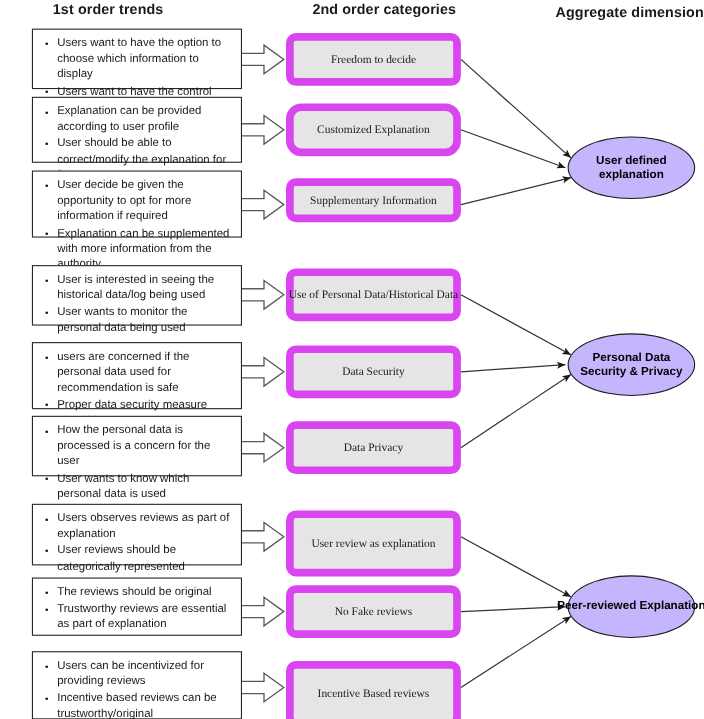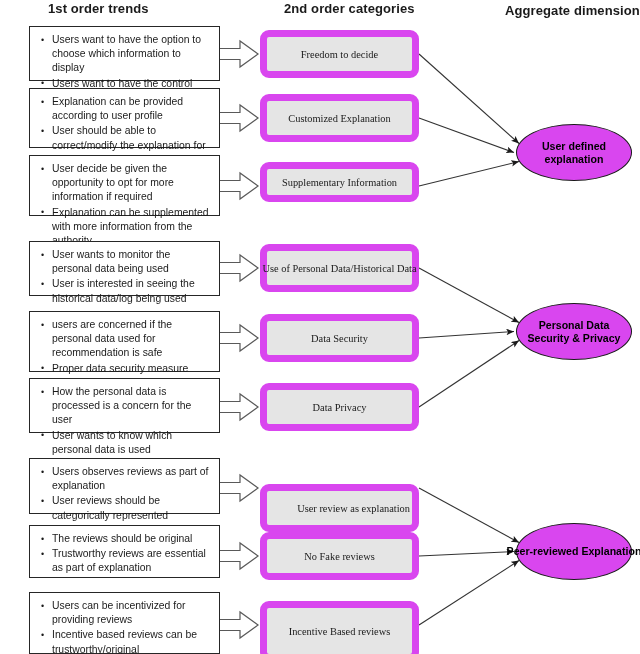--- a/index.html
+++ b/index.html
@@ -90,21 +90,21 @@
     padding: 0 2px;
     white-space: nowrap;
   }
 
   
   .agg-ellipse {
     position: absolute;
     box-sizing: border-box;
     border: 1.3px solid #1a1a1a;
     border-radius: 50%;
-    background: #d946ef;
+    background: #c4b5fd;
     display: flex;
     align-items: center;
     justify-content: center;
     text-align: center;
   }
   .agg-label {
     font-size: 10.6px;
     font-weight: bold;
     line-height: 13px;
     color: #000000;
@@ -165,39 +165,39 @@
       </div>
       <div class="cat-box" style="top: 30px; height: 48px;">
         <span class="cat-label">Freedom to decide</span>
       </div>
       <div class="trend-box" style="top: 88px; height: 60px;">
         <ul class="trend-list">
           <li>Explanation can be provided according to user profile</li>
           <li>User should be able to correct/modify the explanation for future</li>
         </ul>
       </div>
-      <div class="cat-box" style="top: 94px; height: 48px;">
+      <div class="cat-box" style="top: 94px; height: 48px; border-radius: 14px;">
         <span class="cat-label">Customized Explanation</span>
       </div>
       <div class="trend-box" style="top: 155px; height: 61px;">
         <ul class="trend-list">
           <li>User decide be given the opportunity to opt for more information if required</li>
           <li>Explanation can be supplemented with more information from the authority</li>
         </ul>
       </div>
       <div class="cat-box" style="top: 162px; height: 40px;">
         <span class="cat-label">Supplementary Information</span>
       </div>
       <div class="agg-ellipse" style="top: 124px; left: 516px; width: 116px; height: 57px;">
         <span class="agg-label">User defined explanation</span>
       </div>
       <div class="trend-box" style="top: 241px; height: 55px;">
         <ul class="trend-list">
+          <li>User is interested in seeing the historical data/log being used</li>
           <li>User wants to monitor the personal data being used</li>
-          <li>User is interested in seeing the historical data/log being used</li>
         </ul>
       </div>
       <div class="cat-box" style="top: 244px; height: 48px;">
         <span class="cat-label">Use of Personal Data/Historical Data</span>
       </div>
       <div class="trend-box" style="top: 311px; height: 61px;">
         <ul class="trend-list">
           <li>users are concerned if the personal data used for recommendation is safe</li>
           <li>Proper data security measure should be there</li>
         </ul>
@@ -216,21 +216,21 @@
       </div>
       <div class="agg-ellipse" style="top: 303px; left: 516px; width: 116px; height: 57px;">
         <span class="agg-label">Personal Data Security &amp; Privacy</span>
       </div>
       <div class="trend-box" style="top: 458px; height: 56px;">
         <ul class="trend-list">
           <li>Users observes reviews as part of explanation</li>
           <li>User reviews should be categorically represented</li>
         </ul>
       </div>
-      <div class="cat-box" style="top: 484px; height: 48px; justify-content: flex-end;">
+      <div class="cat-box" style="top: 464px; height: 60px;">
         <span class="cat-label">User review as explanation</span>
       </div>
       <div class="trend-box" style="top: 525px; height: 53px;">
         <ul class="trend-list">
           <li>The reviews should be original</li>
           <li>Trustworthy reviews are essential as part of explanation</li>
         </ul>
       </div>
       <div class="cat-box" style="top: 532px; height: 48px;">
         <span class="cat-label">No Fake reviews</span>

